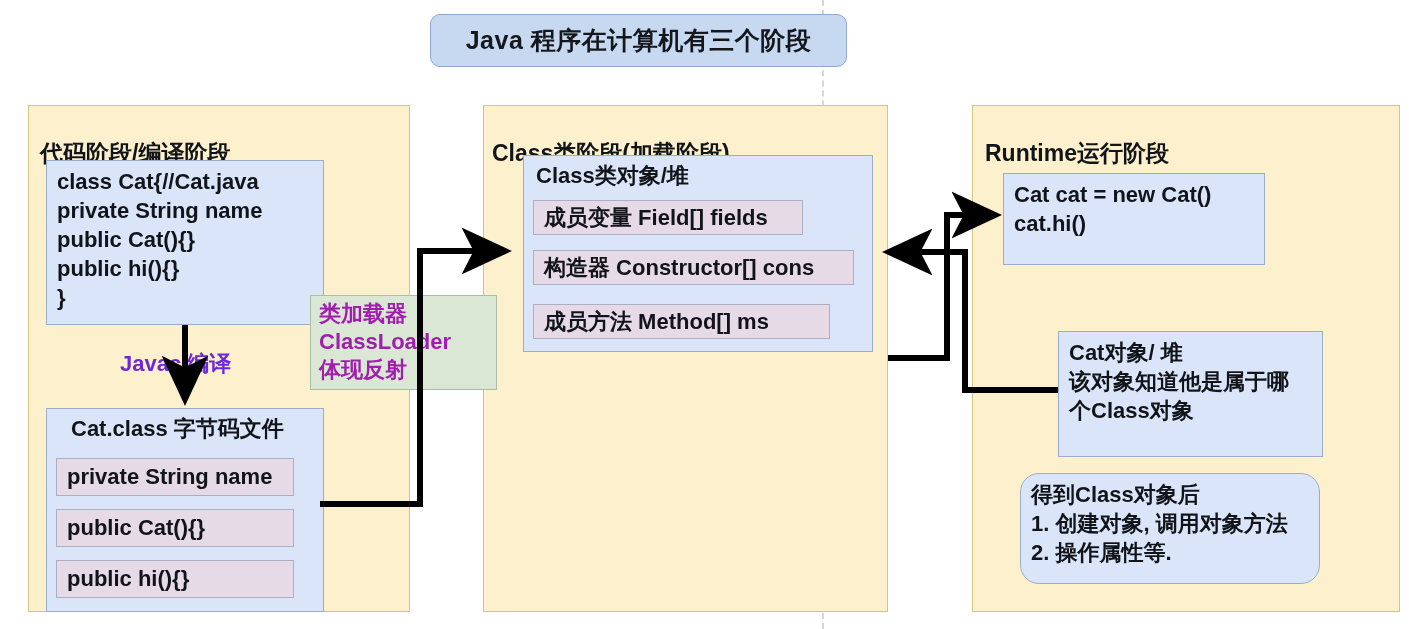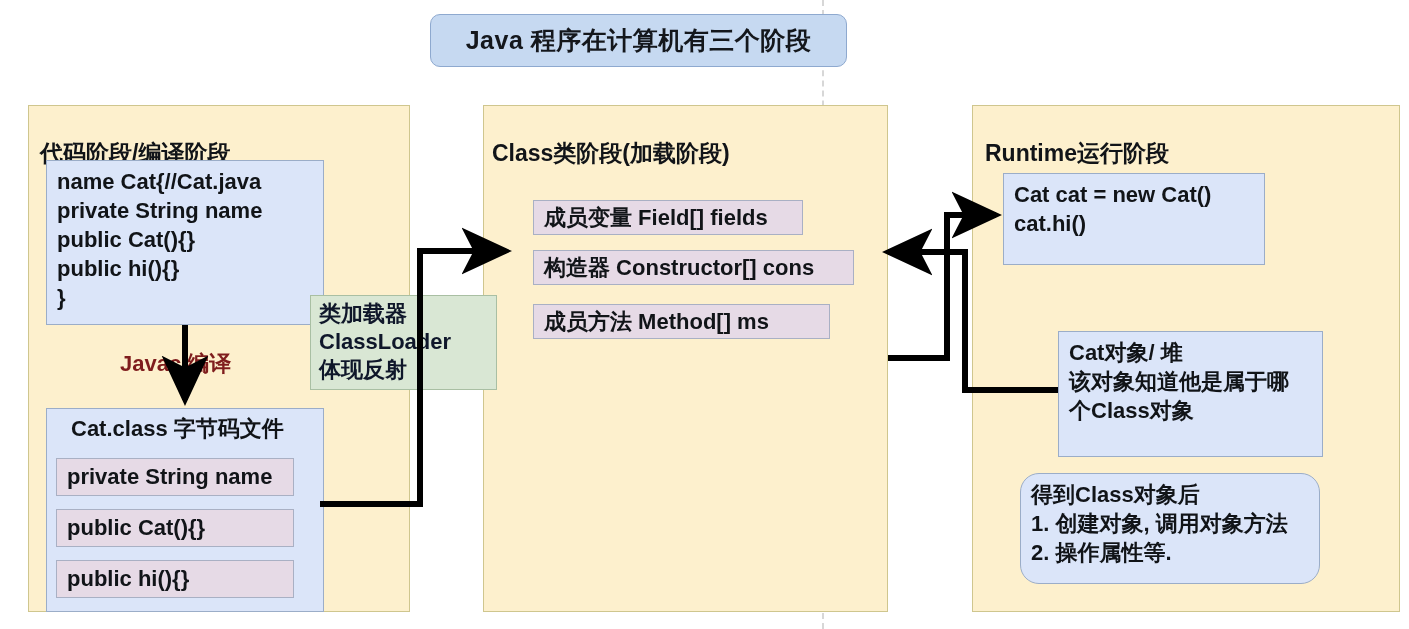--- a/index.html
+++ b/index.html
@@ -108,31 +108,31 @@
     position: absolute;
     background: #d9e7d4;
     border: 1px solid #a9bfa3;
     box-sizing: border-box;
     padding: 4px 8px;
     z-index: 4;
   }
   .note-green .line {
     font-size: 22px;
     font-weight: bold;
-    color: #0f172a;
+    color: #a21caf;
     line-height: 1.28;
     white-space: nowrap;
   }
 
   
   .javac-label {
     position: absolute;
     font-size: 22px;
     font-weight: bold;
-    color: #7f1d1d;
+    color: #6d28d9;
     white-space: nowrap;
     z-index: 3;
   }
 
   
   #arrows {
     position: absolute;
     left: 0; top: 0;
     width: 1409px;
     height: 629px;
@@ -156,21 +156,21 @@
   <div class="guide" style="left:822px;"></div>
 
   <div class="title-pill" style="left:430px; top:14px; width:415px; height:51px;">
     <span>Java 程序在计算机有三个阶段</span>
   </div>
 
   <div class="panel" style="left:28px; top:105px; width:382px; height:507px;"></div>
   <div class="panel-title" style="left:40px; top:115px;">代码阶段/编译阶段</div>
 
   <div class="card-blue" style="left:46px; top:160px; width:278px; height:165px;">
-    <div class="line">name Cat{//Cat.java</div>
+    <div class="line">class Cat{//Cat.java</div>
     <div class="line">private String name</div>
     <div class="line">public Cat(){}</div>
     <div class="line">public hi(){}</div>
     <div class="line">}</div>
   </div>
 
   <div class="javac-label" style="left:120px; top:349px;">Javac 编译</div>
 
   <div class="card-blue" style="left:46px; top:408px; width:278px; height:204px;">
     <div class="card-head" style="margin-left:14px;">Cat.class 字节码文件</div>
@@ -181,20 +181,23 @@
 
   <div class="note-green" style="left:310px; top:295px; width:187px; height:95px;">
     <div class="line">类加载器</div>
     <div class="line">ClassLoader</div>
     <div class="line">体现反射</div>
   </div>
 
   <div class="panel" style="left:483px; top:105px; width:405px; height:507px;"></div>
   <div class="panel-title" style="left:492px; top:115px;">Class类阶段(加载阶段)</div>
 
+  <div class="card-blue" style="left:523px; top:155px; width:350px; height:197px;">
+    <div class="card-head" style="margin-left:2px;">Class类对象/堆</div>
+  </div>
   <div class="row-purple" style="left:533px; top:200px; width:270px; height:35px;">成员变量 Field[] fields</div>
   <div class="row-purple" style="left:533px; top:250px; width:321px; height:35px;">构造器 Constructor[] cons</div>
   <div class="row-purple" style="left:533px; top:304px; width:297px; height:35px;">成员方法 Method[] ms</div>
 
   <div class="panel" style="left:972px; top:105px; width:428px; height:507px;"></div>
   <div class="panel-title" style="left:985px; top:115px;">Runtime运行阶段</div>
 
   <div class="card-blue" style="left:1058px; top:331px; width:265px; height:126px;">
     <div class="line">Cat对象/ 堆</div>
     <div class="line">该对象知道他是属于哪</div>

